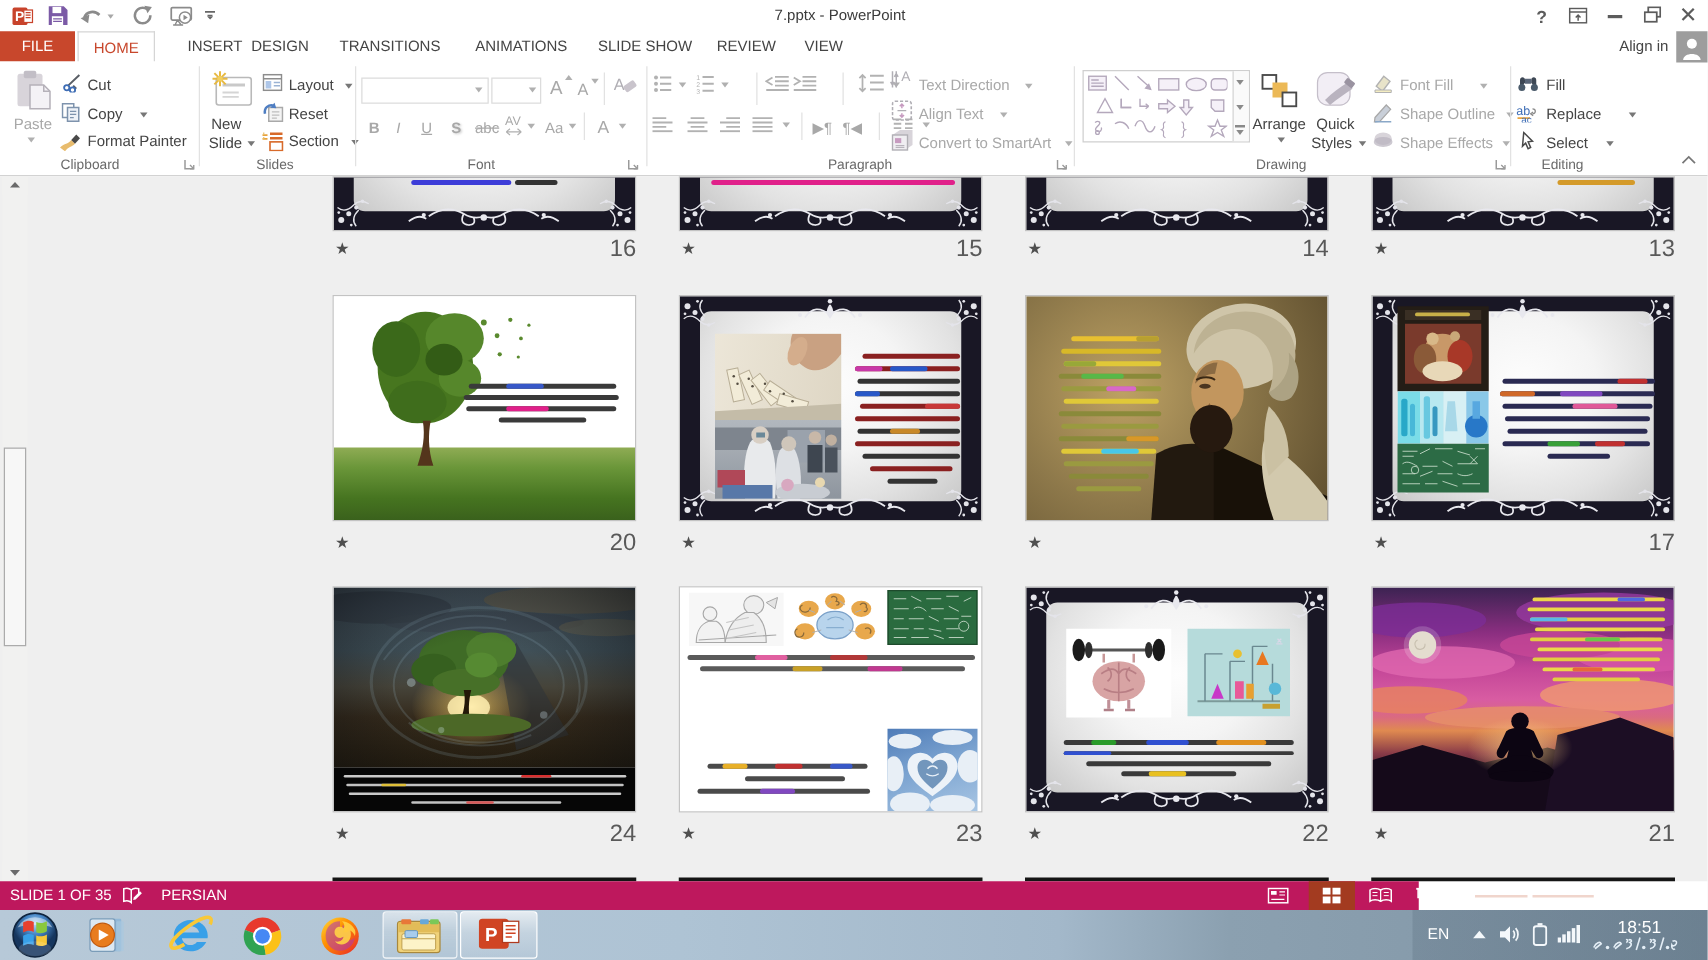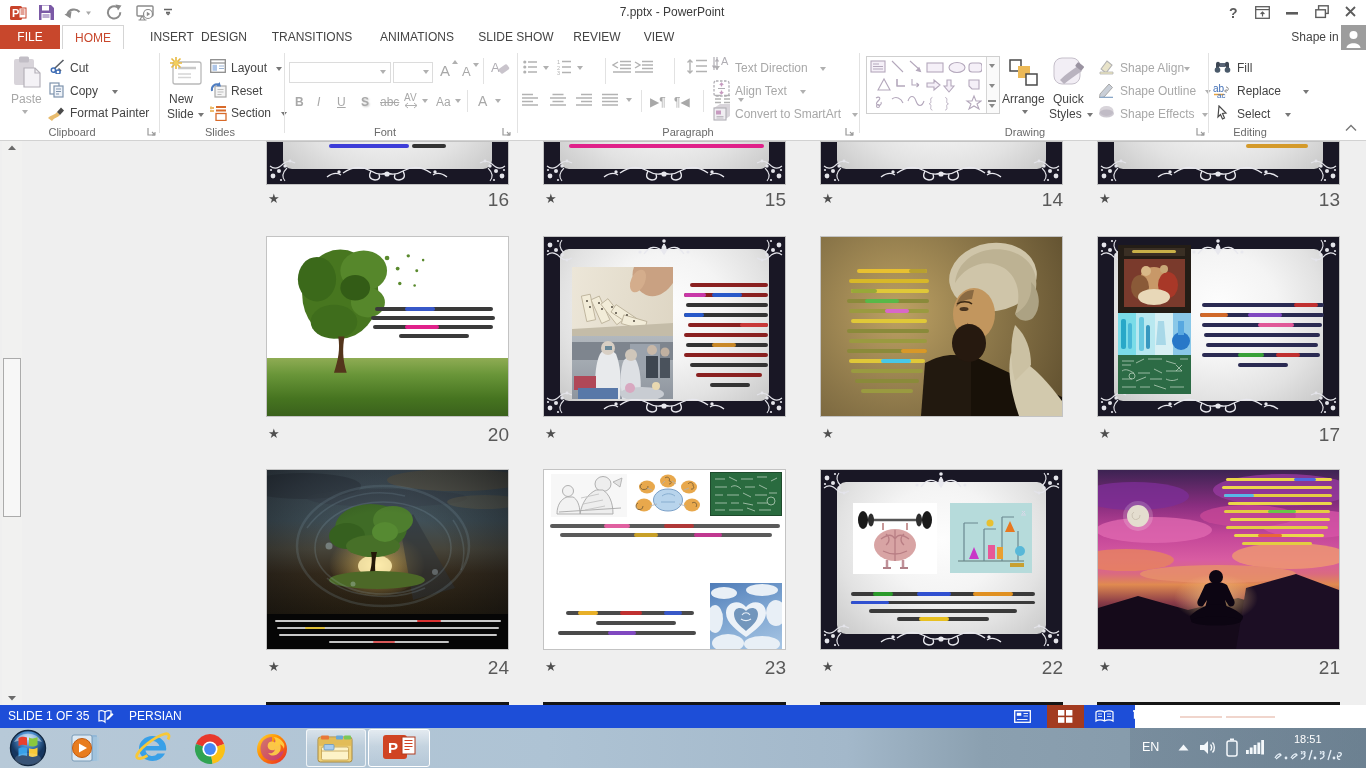--- a/index.html
+++ b/index.html
@@ -24,21 +24,21 @@
 #content{position:absolute;left:0;top:141px;width:1366px;height:564px;background:#efefef}
 #sbar{position:absolute;left:2px;top:0;width:20px;height:564px;background:#f1f1f0}
 .sbtn{position:absolute;left:0px;width:20px;height:15px;background:#f1f1f0}
 #sthumb{position:absolute;left:1px;top:217px;width:18px;height:159px;background:#f7f7f7;border:1px solid #ababab}
 .slide{position:absolute;width:243px;height:181px;background:#fff;border:1px solid #c3c3c3;overflow:hidden}
 .snum{position:absolute;width:243px;text-align:right;font-size:19px;color:#595959}
 .star{position:absolute;font-size:13px;color:#4f4f4f}
 .fs{position:absolute;left:0;top:0;width:241px;height:179px;background:#191725}
 .panel{position:absolute;border-radius:9px;background:radial-gradient(ellipse at 50% 38%,#fdfdfd 0%,#f4f4f4 40%,#e2e2e2 70%,#c8c8c8 100%)}
 
-#statusbar{position:absolute;left:0;top:705px;width:1135px;height:23px;background:#1d4ed8;color:#fff;font-size:12px}
+#statusbar{position:absolute;left:0;top:705px;width:1135px;height:23px;background:#be185d;color:#fff;font-size:12px}
 
 #taskbar{position:absolute;left:0;top:728px;width:1366px;height:40px;background:linear-gradient(to right,#b7c9d8 0%,#aec3d4 40%,#a3b8ca 62%,#8ba0b0 72%,#8095a5 100%)}
 #tray{position:absolute;right:0;top:0;width:236px;height:40px;background:linear-gradient(to right,rgba(95,115,132,.35),rgba(88,108,125,.5));color:#fff}
 .tbtn{position:absolute;top:1px;height:38px;border:1px solid rgba(255,255,255,.75);border-radius:3px;background:linear-gradient(to bottom,rgba(255,255,255,.5),rgba(255,255,255,.15) 45%,rgba(180,200,215,.25))}
 </style></head>
 <body>
 
 <div id="titlebar">
   <svg class="abs" style="left:9px;top:4px" width="18" height="18" viewBox="0 0 18 18">
       <rect x="1" y="2" width="12" height="14" rx="1.5" fill="#c8432b"></rect>
@@ -95,21 +95,21 @@
 <div id="tabrow">
   <div class="tab" id="filetab">FILE</div>
   <div class="tab" id="hometab">HOME</div>
   <div class="tab" style="left:146px;width:52px">INSERT</div>
   <div class="tab" style="left:196px;width:56px">DESIGN</div>
   <div class="tab" style="left:262px;width:100px">TRANSITIONS</div>
   <div class="tab" style="left:368px;width:98px">ANIMATIONS</div>
   <div class="tab" style="left:472px;width:88px">SLIDE SHOW</div>
   <div class="tab" style="left:566px;width:62px">REVIEW</div>
   <div class="tab" style="left:634px;width:50px">VIEW</div>
-  <div class="tab" style="left:1290px;width:50px;color:#444">Shape in</div>
+  <div class="tab" style="left:1290px;width:50px;color:#444">Align in</div>
   <div class="abs" style="left:1341px;top:0;width:25px;height:25px;background:#9d9d9d"></div>
   <svg class="abs" style="left:1345px;top:3px" width="17" height="20" viewBox="0 0 17 20">
       <circle cx="8.5" cy="7" r="4" fill="#fff"></circle>
       <path d="M1.5 20 C1.5 13.5 15.5 13.5 15.5 20 Z" fill="#fff"></path>
     </svg>
 </div>
 
 <div id="ribbon">
 
   <svg class="abs" style="left:12px;top:56px" width="30" height="36" viewBox="0 0 30 36">
@@ -339,21 +339,21 @@
       <path d="M8 24 C14 18 20 14 26 10 l4 5 C24 19 18 23 12 28 Z" fill="#b9b3bf"></path>
       <rect x="24" y="8" width="8" height="5" rx="1" fill="#9a93a1" transform="rotate(38 28 10)"></rect>
     </svg>
   <div class="rbtxt" style="left:1053px;top:92px">Quick</div>
   <div class="rbtxt" style="left:1049px;top:107px">Styles</div>
   <div class="darr" style="left:1087px;top:113px"></div>
   <svg class="abs" style="left:1098px;top:59px" width="17" height="16" viewBox="0 0 17 16">
       <path d="M3 10 L9 2 l5 4 -6 8 z" fill="#e8e3c9" stroke="#b2b2b2" stroke-width="1.1"></path>
       <path d="M2 13 h13 v2 h-13z" fill="#f4edc2" stroke="#b2b2b2" stroke-width="0.8"></path>
     </svg>
-  <div class="rbtxt dis" style="left:1120px;top:61px">Shape Align</div>
+  <div class="rbtxt dis" style="left:1120px;top:61px">Font Fill</div>
   <b class="darr dis" style="left:1184px;top:67px"></b>
   <svg class="abs" style="left:1098px;top:82px" width="17" height="16" viewBox="0 0 17 16">
       <path d="M2 12 L11 2 l3.5 3.5 L6 15 l-4.5 1z" fill="#c9cfd8" stroke="#a8a8a8" stroke-width="1"></path>
       <path d="M2 15.5 h13" stroke="#8aa8c8" stroke-width="1.6"></path>
     </svg>
   <div class="rbtxt dis" style="left:1120px;top:84px">Shape Outline</div>
   <b class="darr dis" style="left:1205px;top:90px"></b>
   <svg class="abs" style="left:1098px;top:105px" width="17" height="15" viewBox="0 0 17 15">
       <ellipse cx="8.5" cy="6" rx="7" ry="5" fill="#d8d4da"></ellipse>
       <ellipse cx="8.5" cy="8.5" rx="7.5" ry="4" fill="#b8b2be" opacity="0.7"></ellipse>
@@ -1049,21 +1049,21 @@
     </svg>
   <svg class="abs" style="left:1246px;top:11px" width="18" height="16" viewBox="0 0 18 16">
       <g fill="#f4f8fb">
         <rect x="0" y="11" width="2.8" height="4"></rect>
         <rect x="3.8" y="8.5" width="2.8" height="6.5"></rect>
         <rect x="7.6" y="6" width="2.8" height="9"></rect>
         <rect x="11.4" y="3.5" width="2.8" height="11.5"></rect>
         <rect x="15.2" y="1" width="2.8" height="14.5"></rect>
       </g>
     </svg>
-  <div class="abs" style="left:1294px;top:5px;font-size:11px;color:#fff">18:51</div>
+  <div class="abs" style="left:1294px;top:5px;font-size:14px;color:#fff">18:51</div>
   <svg class="abs" style="left:1272px;top:21px" width="70" height="13" viewBox="0 0 70 13">
     <g stroke="#e4eef6" stroke-width="1.3" fill="none">
       <path d="M3 9 C5 5 8 4 9 6 L4 10"></path>
         <circle cx="14" cy="9" r="1.4" fill="#e4eef6" stroke="none"></circle>
         <path d="M19 9 C21 5 24 4 25 6 L20 10"></path>
         <path d="M29 10 C33 9 34 6 32 5 C34 4 33 2 31 3 M29 5 C31 4 30 2 29 3"></path>
         <path d="M40 1 L37 11"></path>
         <circle cx="43" cy="9" r="1.4" fill="#e4eef6" stroke="none"></circle>
         <path d="M48 10 C52 9 53 6 51 5 C53 4 52 2 50 3 M48 5 C50 4 49 2 48 3"></path>
         <path d="M59 1 L56 11"></path>

